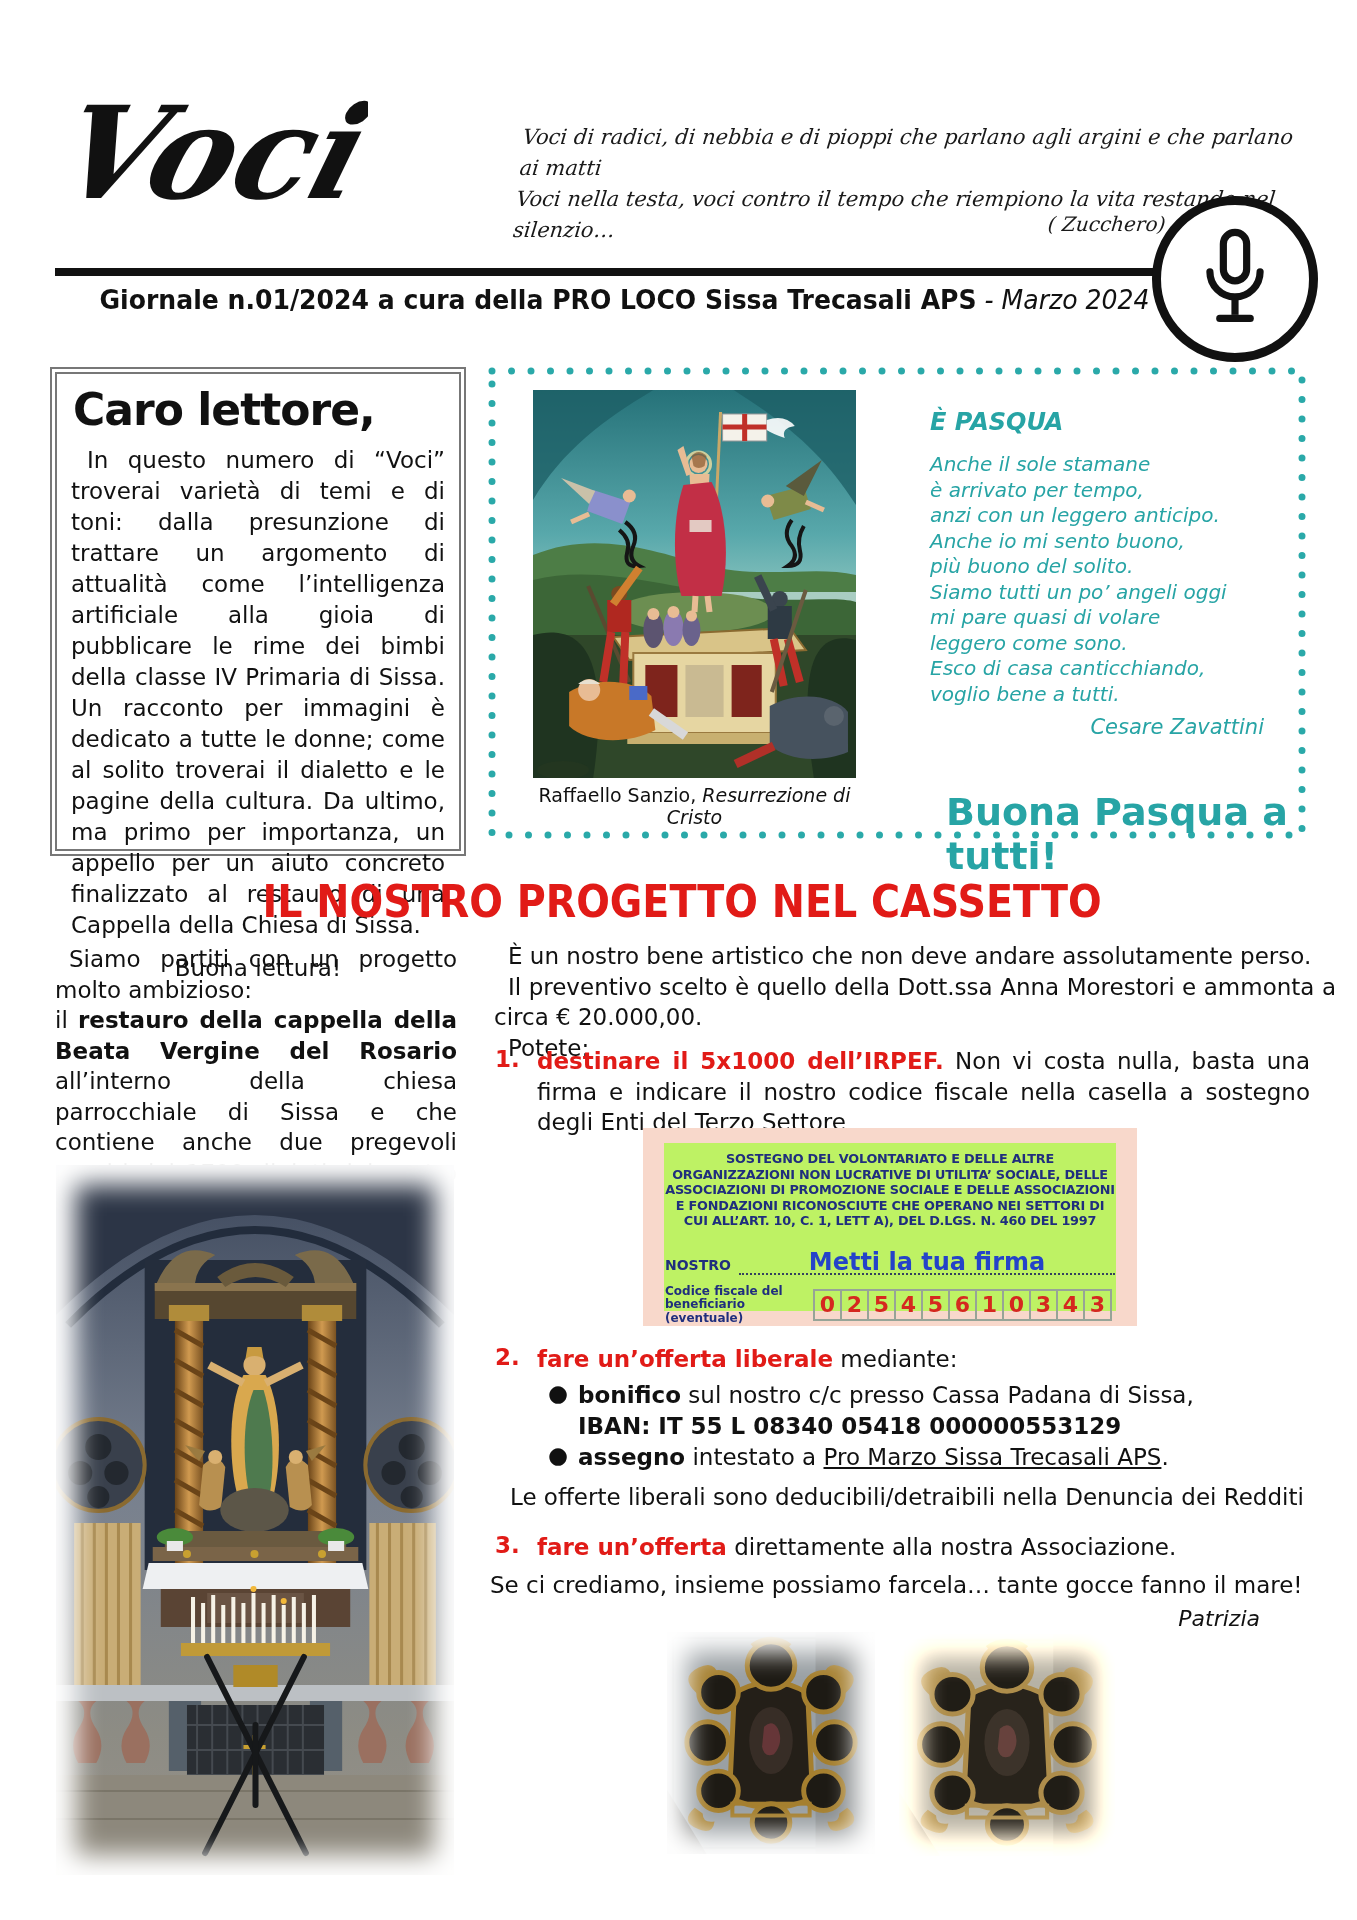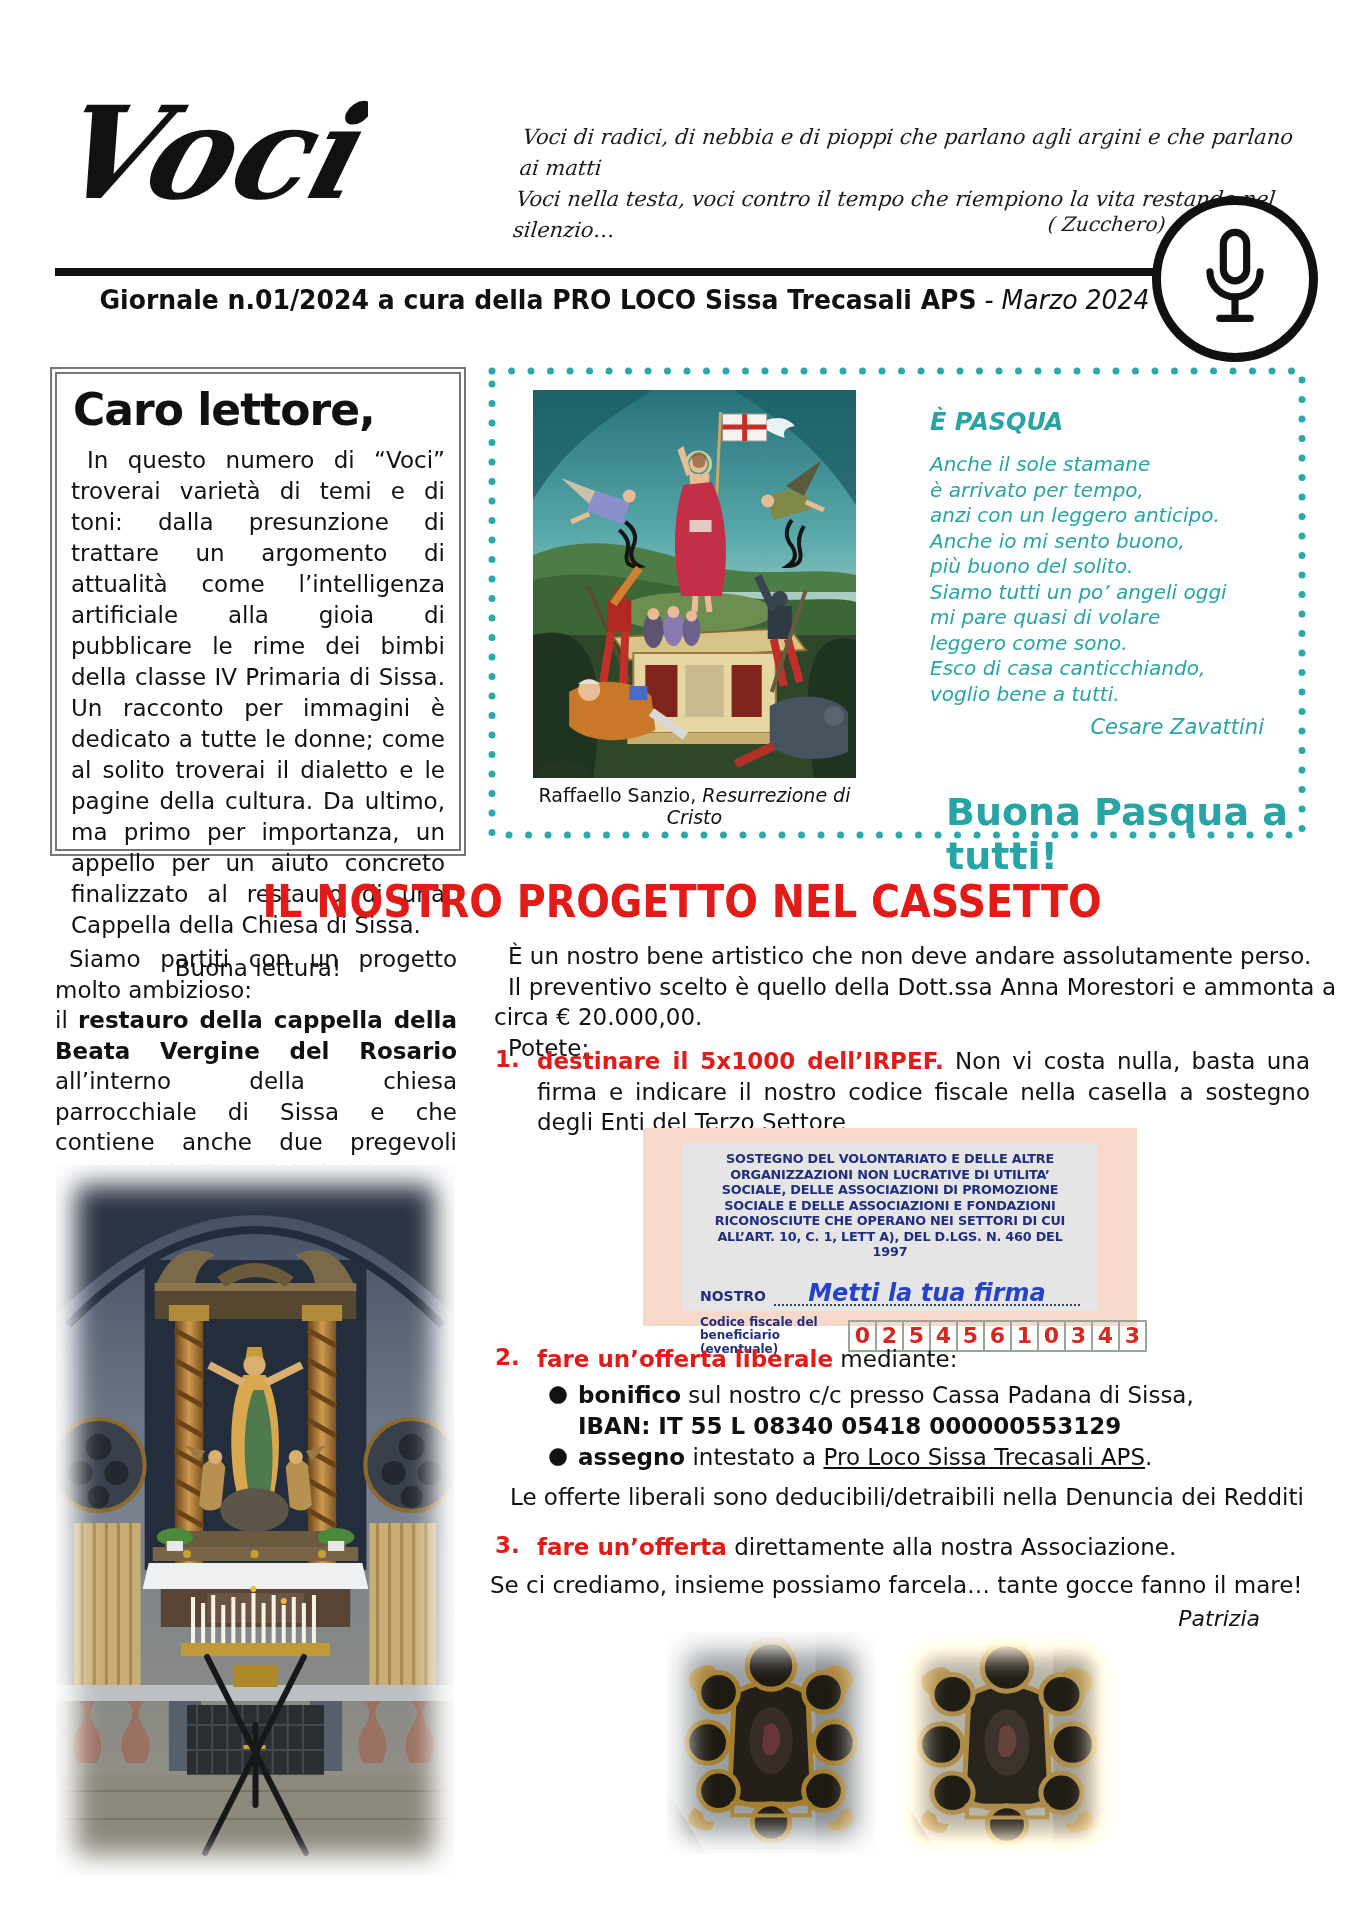--- a/index.html
+++ b/index.html
@@ -50,25 +50,25 @@
   .indent{text-indent:14px;}
   .b{font-weight:bold;}
   .red{color:var(--red);font-weight:bold;}
   .num-item{position:absolute;display:flex;}
   .num-item .num{color:var(--red);font-weight:bold;font-size:23px;width:42px;flex:none;}
   .num-item .itxt{font-size:23px;line-height:30.5px;text-align:justify;}
 
   
   .form-box{position:absolute;left:643px;top:1128px;width:494px;height:198px;background:var(--pink);
             display:flex;align-items:center;justify-content:center;}
-  .form-inner{width:416px;height:168px;background:#e5e5e5;color:var(--navy);padding:8px 18px;box-sizing:border-box;}
+  .form-inner{width:452px;height:168px;background:#bef264;color:var(--navy);padding:8px 1px;box-sizing:border-box;}
   .form-header{font-size:12.8px;font-weight:bold;text-align:center;line-height:15.5px;letter-spacing:-0.2px;}
   .firma-row{display:flex;align-items:flex-end;margin-top:16px;}
   .firma-label{font-size:14px;font-weight:bold;flex:none;margin-right:8px;padding-bottom:2px;}
-  .firma-line{flex:1;border-bottom:2px dotted #33415e;text-align:center;font-style:italic;}
+  .firma-line{flex:1;border-bottom:2px dotted #33415e;text-align:center;}
   .firma-sign{color:var(--blue);font-weight:bold;font-size:24px;position:relative;top:3px;}
   .cf-row{display:flex;align-items:center;margin-top:10px;}
   .cf-label{font-size:12px;font-weight:bold;line-height:13.5px;width:148px;flex:none;}
   .cf-cells{display:flex;border:2px solid #97a497;}
   .cf-cell{width:25px;height:28px;border-left:2px solid #97a497;display:flex;align-items:center;
            justify-content:center;font-size:22px;font-weight:bold;color:var(--digit);}
   .cf-cell:first-child{border-left:none;}
 
   .bullet-item{position:absolute;display:flex;}
   .bullet-item .dot{width:30px;flex:none;font-size:23px;font-weight:bold;}
@@ -293,21 +293,21 @@
   </div>
 
   <div class="bullet-item" style="left:548px;top:1380px;width:762px;">
     <div class="dot">●</div>
     <div class="itxt"><span class="b">bonifico</span><span> sul nostro c/c presso Cassa Padana di Sissa,</span><br>
       <span class="b">IBAN: IT 55 L 08340 05418 000000553129</span></div>
   </div>
 
   <div class="bullet-item" style="left:548px;top:1442px;width:762px;">
     <div class="dot">●</div>
-    <div class="itxt"><span class="b">assegno</span><span> intestato a </span><span class="under">Pro Loco Sissa Trecasali APS</span><span>.</span></div>
+    <div class="itxt"><span class="b">assegno</span><span> intestato a </span><span class="under">Pro Marzo Sissa Trecasali APS</span><span>.</span></div>
   </div>
 
   <div class="note-line" style="left:510px;top:1484px;">Le offerte liberali sono deducibili/detraibili nella Denuncia dei Redditi</div>
 
   <div class="num-item" style="left:495px;top:1532px;width:815px;">
     <div class="num">3.</div>
     <div class="itxt"><span class="red">fare un’offerta</span><span> direttamente alla nostra Associazione.</span></div>
   </div>
 
   <div class="closing-line" style="left:490px;top:1572px;">Se ci crediamo, insieme possiamo farcela… tante gocce fanno il mare!</div>

